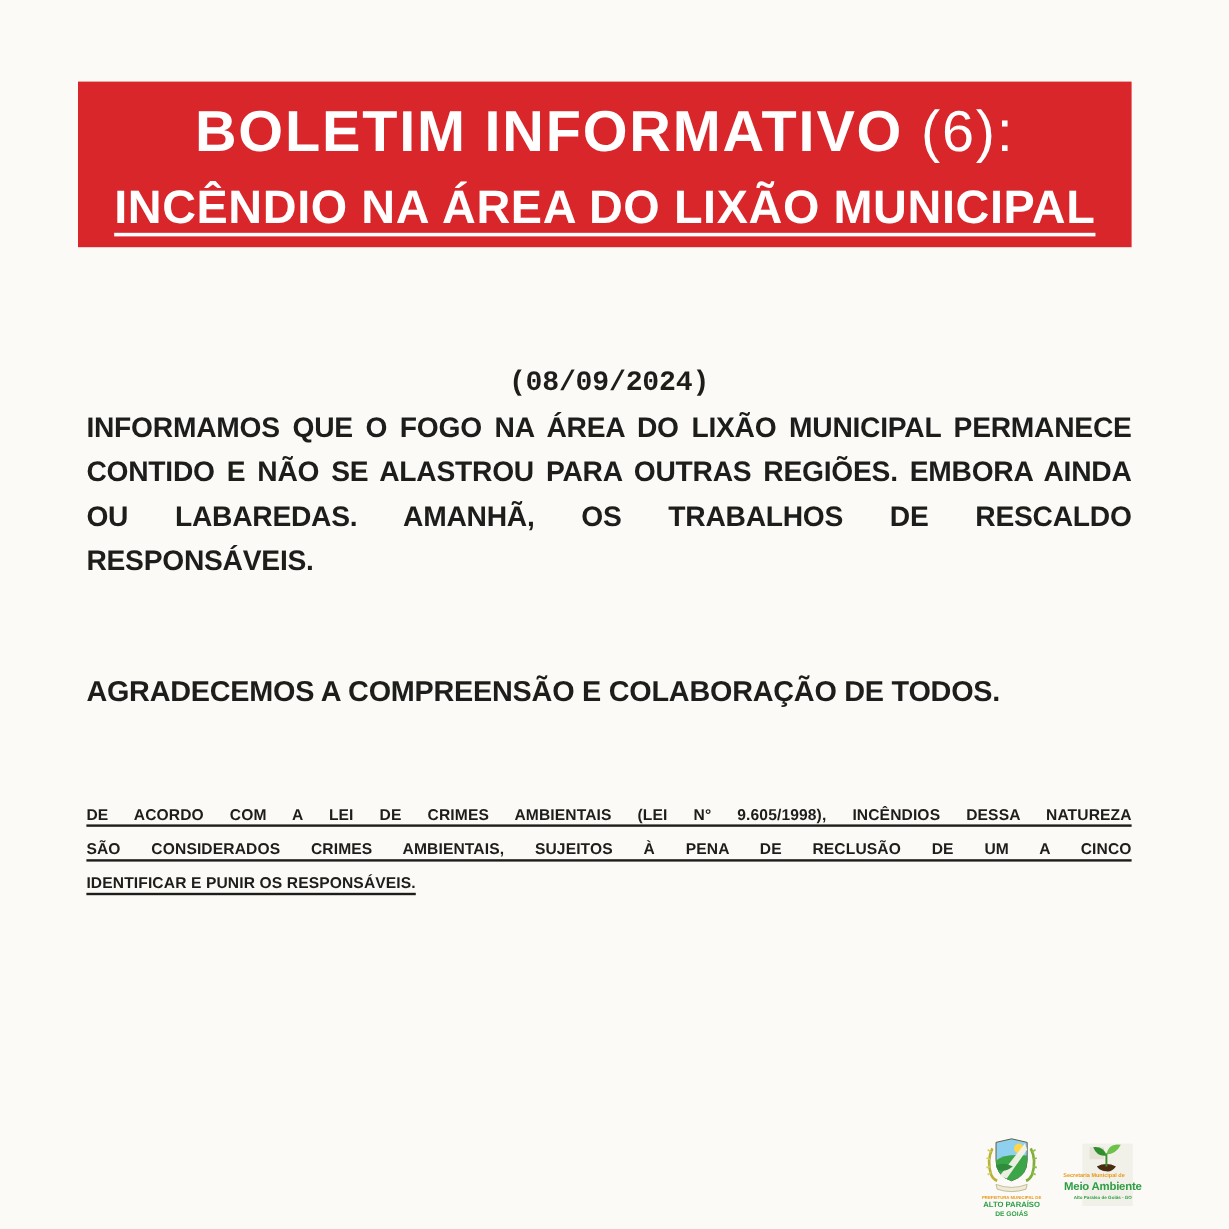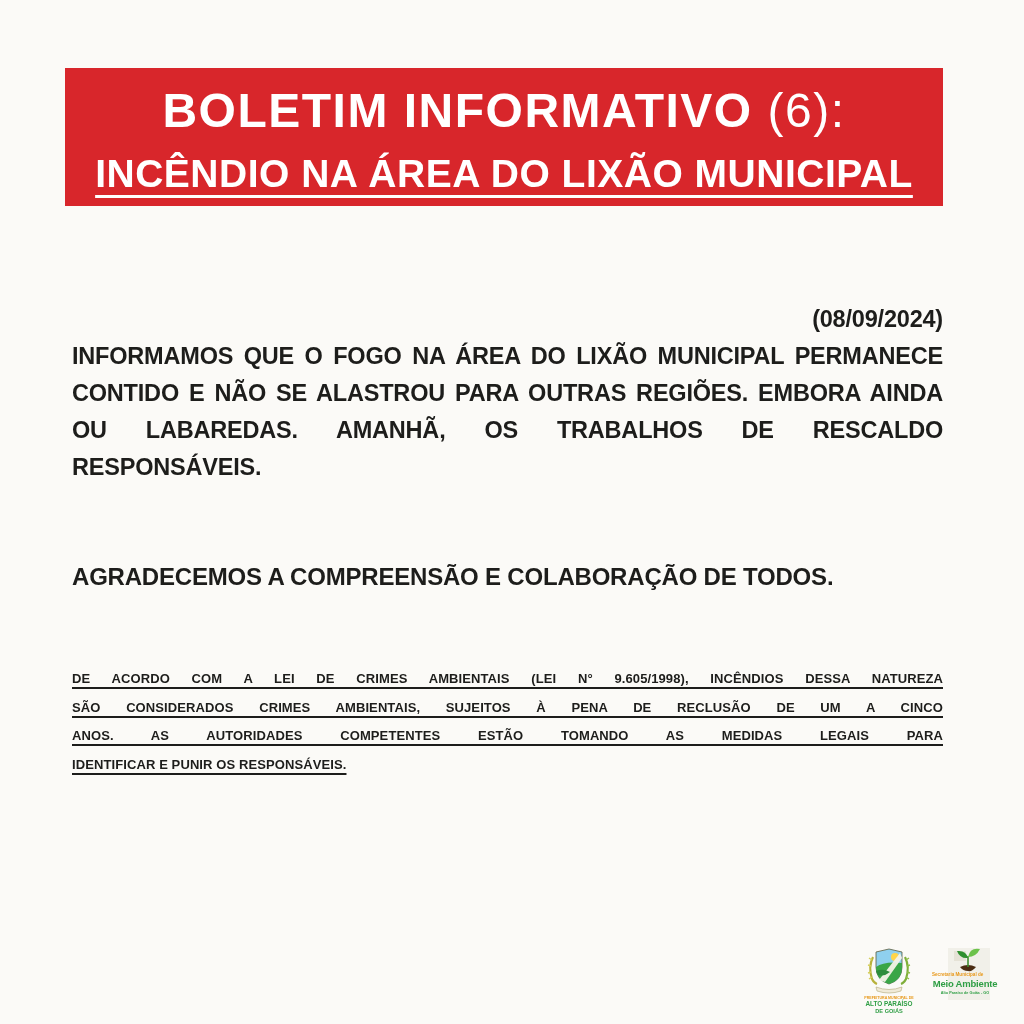--- a/index.html
+++ b/index.html
@@ -34,21 +34,21 @@
     text-underline-offset:8px;
     white-space:nowrap;
   }
 
   
   .body-block {
     position:absolute; left:72px; top:301px; width:871px;
     font-size:23.5px; font-weight:bold; letter-spacing:-0.2px;
     line-height:37px;
   }
-  .body-block .date { text-align:right; }
+  .body-block .date { text-align:center;font-family:Liberation Mono, monospace; }
   .jlines .line { text-align:justify; text-align-last:justify; }
   .jlines .line.last { text-align-last:left; }
 
   
   .thanks {
     position:absolute; left:72px; top:563px; width:871px;
     font-size:24px; font-weight:bold; letter-spacing:-0.2px;
   }
 
   
@@ -58,22 +58,22 @@
     line-height:28.5px;
   }
   .legal .line {
     text-decoration:underline;
     text-decoration-thickness:2px;
     text-underline-offset:4px;
   }
 
   
   .logos {
-    position:absolute; left:864px; top:947px;
-    display:flex; gap:14px; align-items:flex-start;
+    position:absolute; left:818px; top:947px;
+    display:flex; gap:14px; align-items:center;
   }
   .logo { display:block; }
 </style>
 </head>
 <body>
 
 <div class="page">
 
   <header class="banner">
     <div class="banner-line1"><span>BOLETIM INFORMATIVO</span> <span class="norm">(6):</span></div>
@@ -87,21 +87,20 @@
         <div class="line">CONTIDO E NÃO SE ALASTROU PARA OUTRAS REGIÕES. EMBORA AINDA</div>
         <div class="line last">OU LABAREDAS. AMANHÃ, OS TRABALHOS DE RESCALDO RESPONSÁVEIS.</div>
       </div>
   </section>
 
   <section class="thanks">AGRADECEMOS A COMPREENSÃO E COLABORAÇÃO DE TODOS.</section>
 
   <section class="legal jlines">
       <div class="line">DE ACORDO COM A LEI DE CRIMES AMBIENTAIS (LEI N° 9.605/1998), INCÊNDIOS DESSA NATUREZA</div>
       <div class="line">SÃO CONSIDERADOS CRIMES AMBIENTAIS, SUJEITOS À PENA DE RECLUSÃO DE UM A CINCO</div>
-      <div class="line">ANOS.  AS AUTORIDADES COMPETENTES ESTÃO TOMANDO AS MEDIDAS LEGAIS PARA</div>
       <div class="line last">IDENTIFICAR E PUNIR OS RESPONSÁVEIS.</div>
     </section>
 
   <footer class="logos">
 
     <svg class="logo" width="50" height="68" viewBox="0 0 50 68">
 
       <g>
         <path d="M9,10 Q4,20 8,32 Q10,36 13,37" fill="none" stroke="#b8b23c" stroke-width="2.2"></path>
         <path d="M41,10 Q46,20 42,32 Q40,36 37,37" fill="none" stroke="#7fae3a" stroke-width="2.2"></path>

